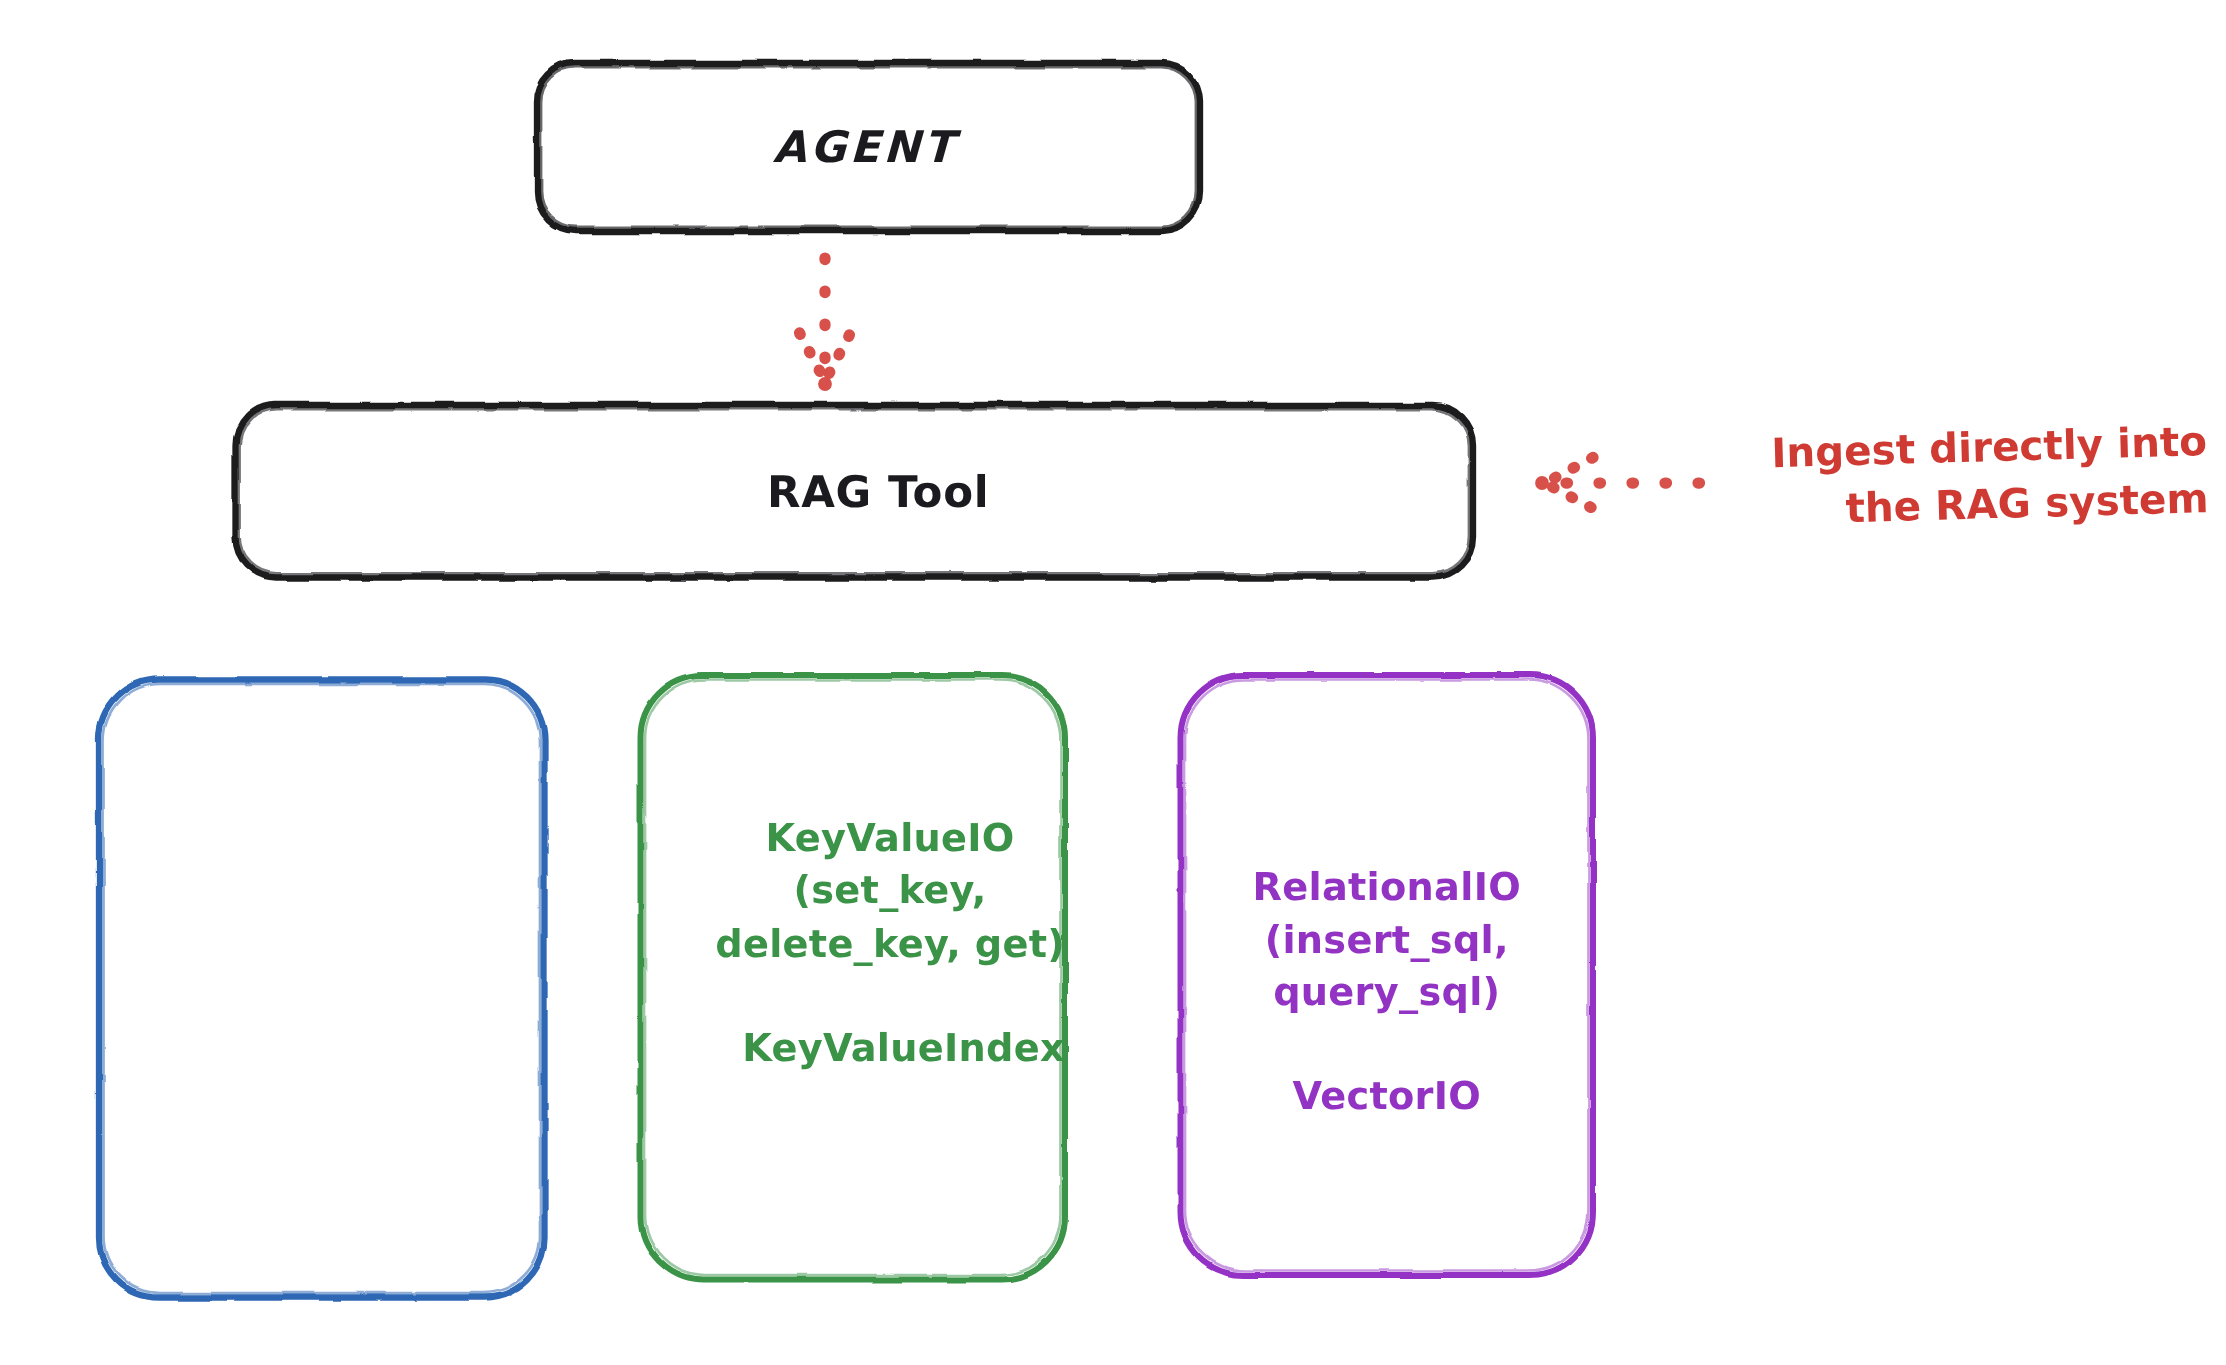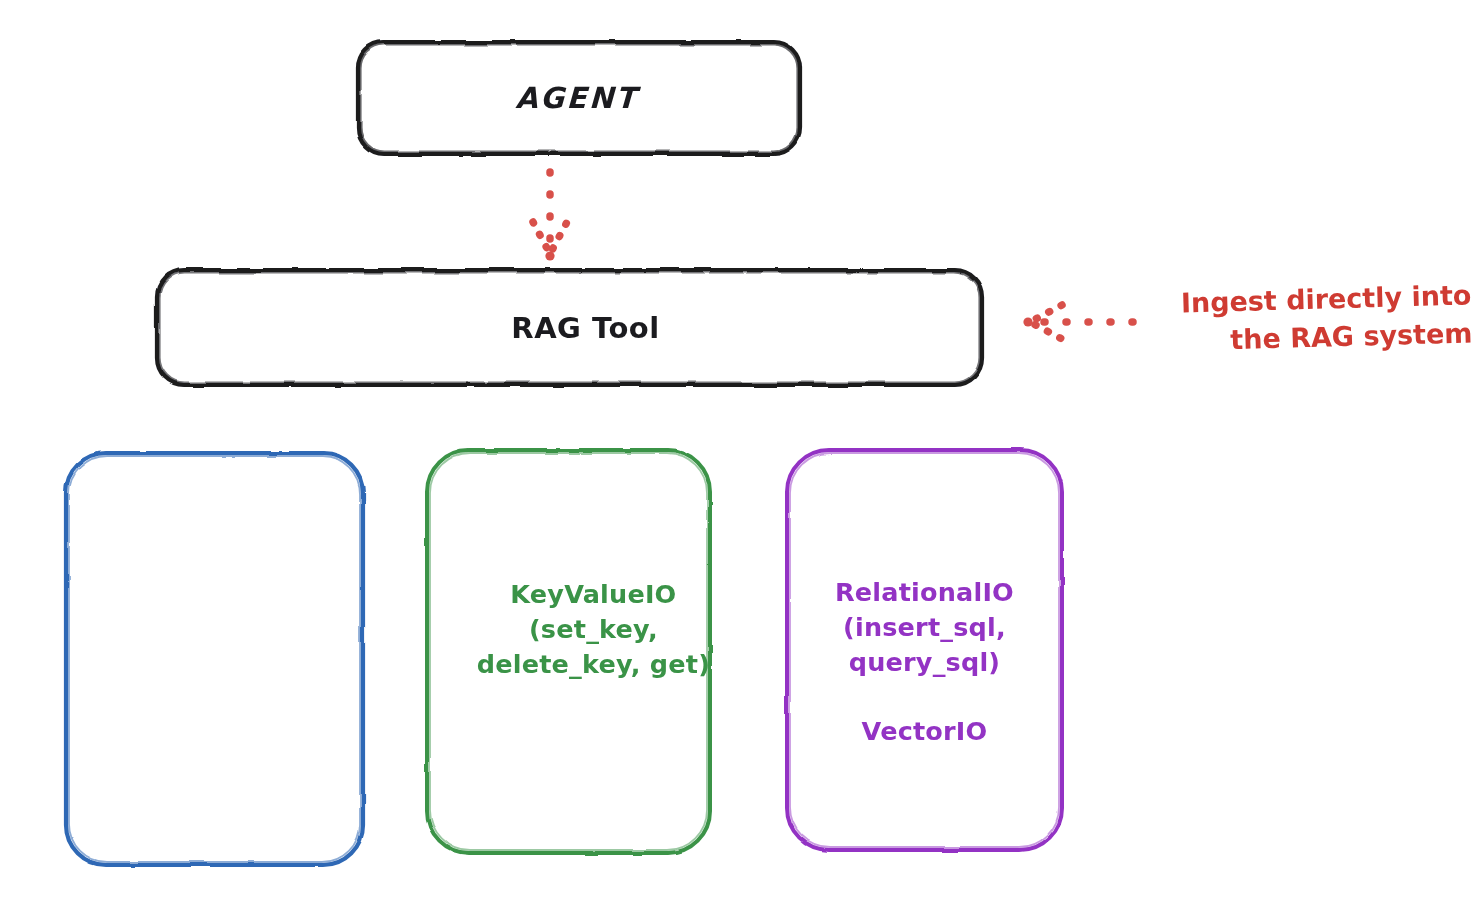--- a/index.html
+++ b/index.html
@@ -141,20 +141,21 @@
   <span class="label">RAG Tool</span>
 </div>
 
 <div class="node leaf leaf-vector" style="left:66px; top:453px; width:297px; height:412px;">
 </div>
 
 <div class="node leaf leaf-keyvalue" style="left:427px; top:428px; width:283px; height:403px;align-items:flex-end;">
   <span class="block">KeyValueIO
 (set_key,
 delete_key, get)</span>
+  <span class="block spaced">KeyValueIndex</span>
 </div>
 
 <div class="node leaf leaf-relational" style="left:787px; top:462px; width:275px; height:400px;">
   <span class="block">RelationalIO
 (insert_sql,
 query_sql)</span>
   <span class="block spaced">VectorIO</span>
 </div>
 
 <div class="annotation" style="left:1142px; top:281px; width:330px;">Ingest directly into

